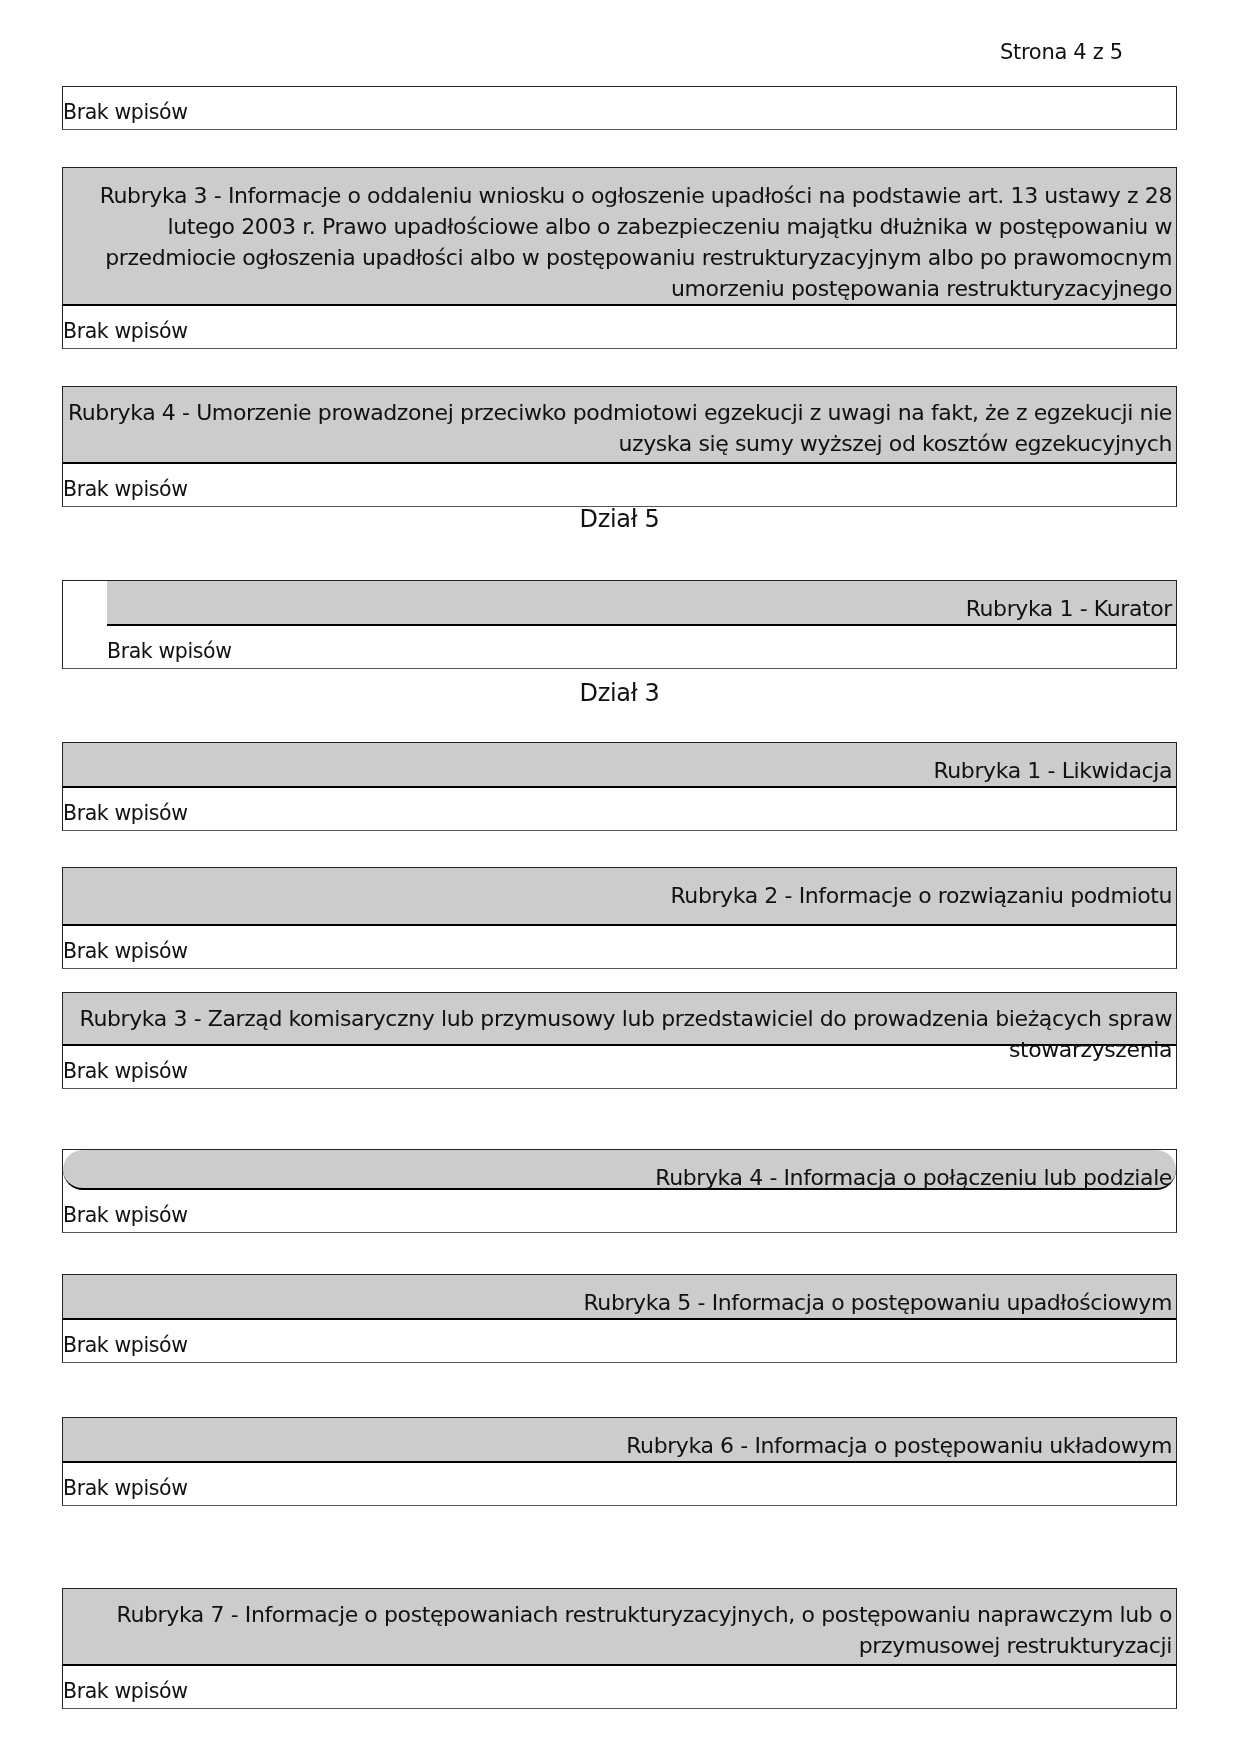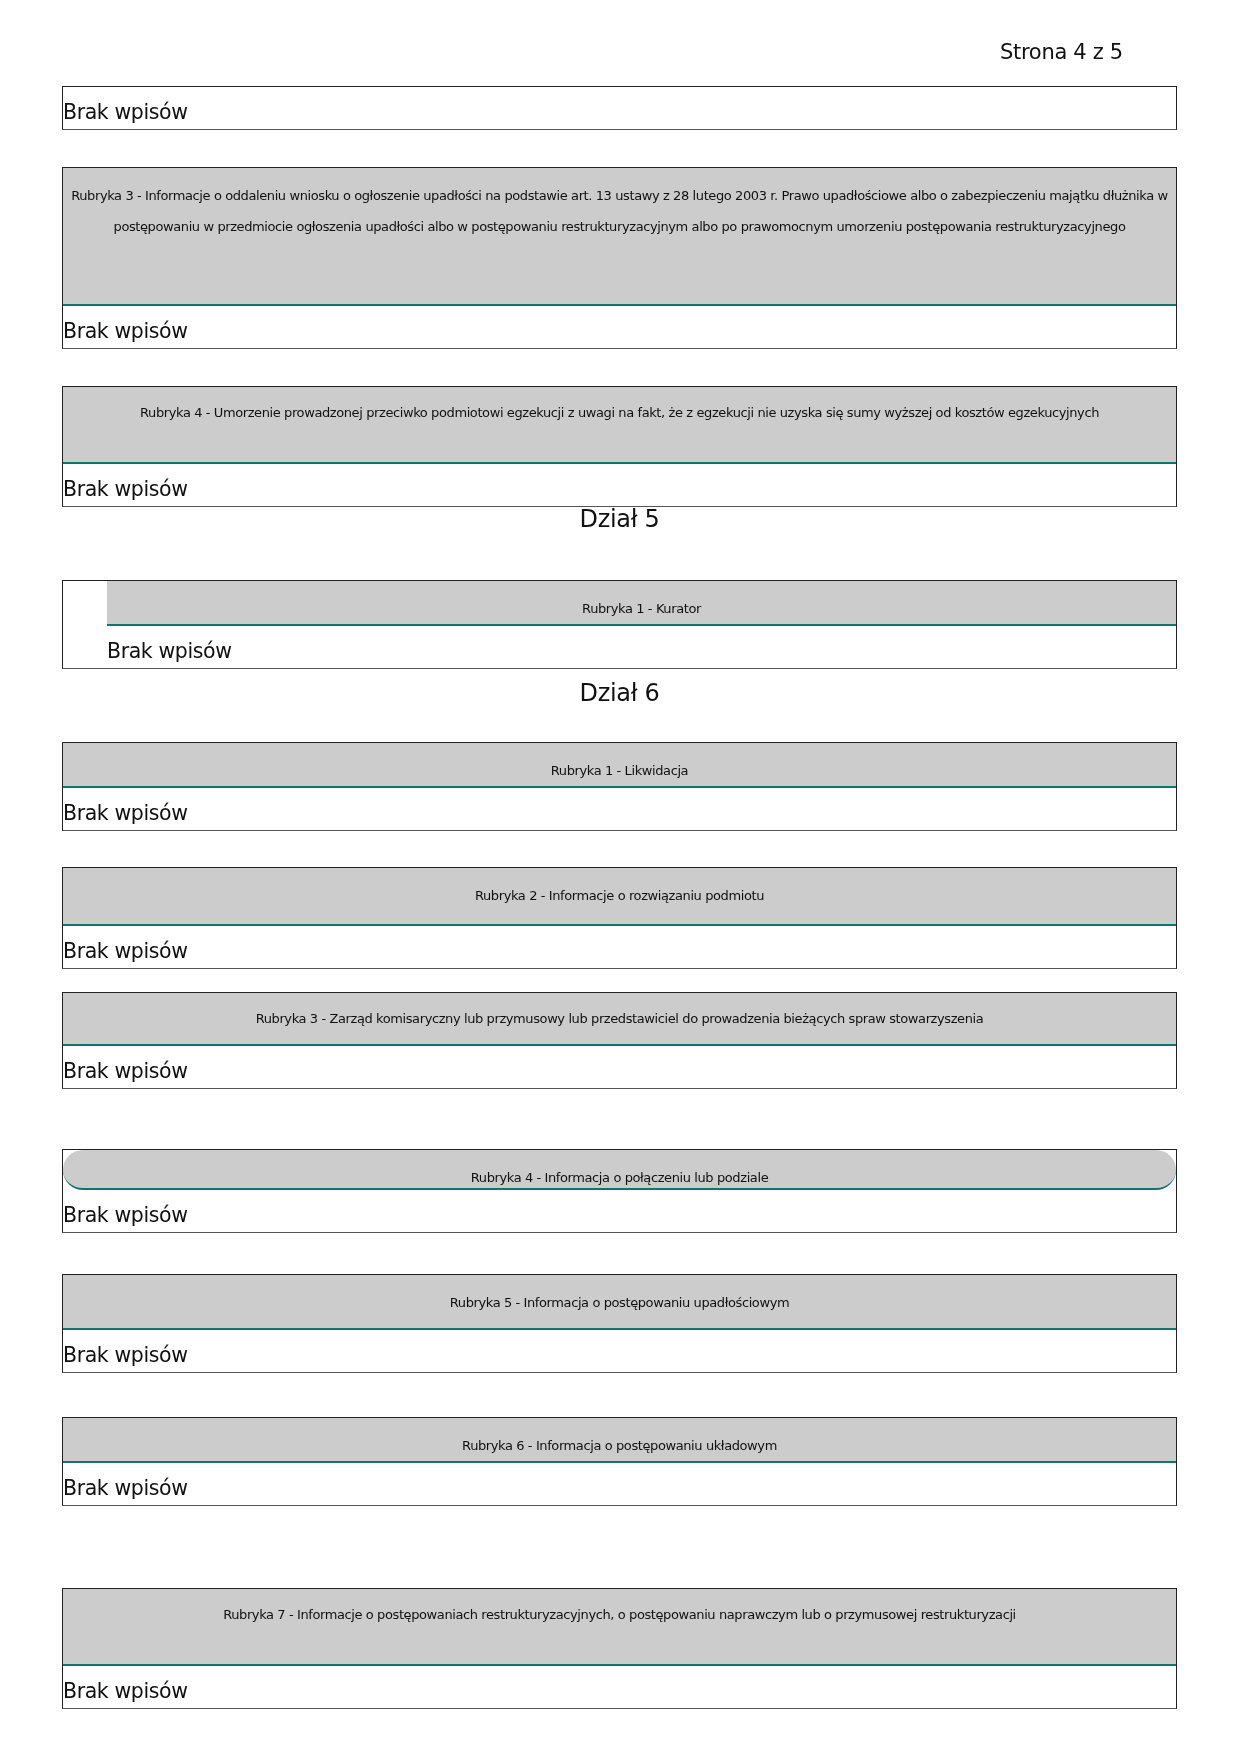--- a/index.html
+++ b/index.html
@@ -10,24 +10,24 @@
   .page-number {
     position: absolute; top: 40px; left: 1000px;
     font-size: 21px; letter-spacing: -0.3px;
   }
   .block {
     position: absolute; left: 62px; width: 1115px;
     box-sizing: border-box; border: 1px solid #222;
     border-bottom-color: #555;
   }
   .rub-header {
-    background: #cccccc; text-align: center;
-    font-size: 13px; line-height: 31px; letter-spacing: -0.4px;
+    background: #cccccc; text-align: right;
+    font-size: 22px; line-height: 31px; letter-spacing: -0.4px;
     padding: 12px 4px 0 4px; box-sizing: border-box;
-    border-bottom: 2px solid #0f766e;
+    border-bottom: 2px solid #000000;
   }
   .rub-header.multi { padding-top: 10px; padding-bottom: 2px; }
   .rub-body {
     text-align: left; font-size: 20.5px; letter-spacing: -0.4px;
     height: 42px; line-height: 42px; padding-top: 4px; box-sizing: border-box;
   }
   .section-title {
     position: absolute; left: 62px; width: 1115px; text-align: center;
     font-size: 24px; letter-spacing: -0.3px;
   }
@@ -51,21 +51,21 @@
   <div class="rub-body">Brak wpisów</div>
 </div>
 
 <div class="section-title" style="top:505px;">Dział 5</div>
 
 <div class="block" style="top:580px;padding-left:44px;">
   <div class="rub-header" style="height:45px;">Rubryka 1 - Kurator</div>
   <div class="rub-body">Brak wpisów</div>
 </div>
 
-<div class="section-title" style="top:679px;">Dział 6</div>
+<div class="section-title" style="top:679px;">Dział 3</div>
 
 <div class="block" style="top:742px;">
   <div class="rub-header" style="height:45px;">Rubryka 1 - Likwidacja</div>
   <div class="rub-body">Brak wpisów</div>
 </div>
 
 <div class="block" style="top:867px;">
   <div class="rub-header" style="height:58px;">Rubryka 2 - Informacje o rozwiązaniu podmiotu</div>
   <div class="rub-body">Brak wpisów</div>
 </div>
@@ -74,21 +74,21 @@
   <div class="rub-header multi" style="height:53px;">Rubryka 3 - Zarząd komisaryczny lub przymusowy lub przedstawiciel do prowadzenia bieżących spraw stowarzyszenia</div>
   <div class="rub-body">Brak wpisów</div>
 </div>
 
 <div class="block" style="top:1149px;">
   <div class="rub-header" style="height:40px;border-radius:22px;">Rubryka 4 - Informacja o połączeniu lub podziale</div>
   <div class="rub-body">Brak wpisów</div>
 </div>
 
 <div class="block" style="top:1274px;">
-  <div class="rub-header" style="height:55px;">Rubryka 5 - Informacja o postępowaniu upadłościowym</div>
+  <div class="rub-header" style="height:45px;">Rubryka 5 - Informacja o postępowaniu upadłościowym</div>
   <div class="rub-body">Brak wpisów</div>
 </div>
 
 <div class="block" style="top:1417px;">
   <div class="rub-header" style="height:45px;">Rubryka 6 - Informacja o postępowaniu układowym</div>
   <div class="rub-body">Brak wpisów</div>
 </div>
 
 <div class="block" style="top:1588px;">
   <div class="rub-header multi" style="height:77px;">Rubryka 7 - Informacje o postępowaniach restrukturyzacyjnych, o postępowaniu naprawczym lub o przymusowej restrukturyzacji</div>

